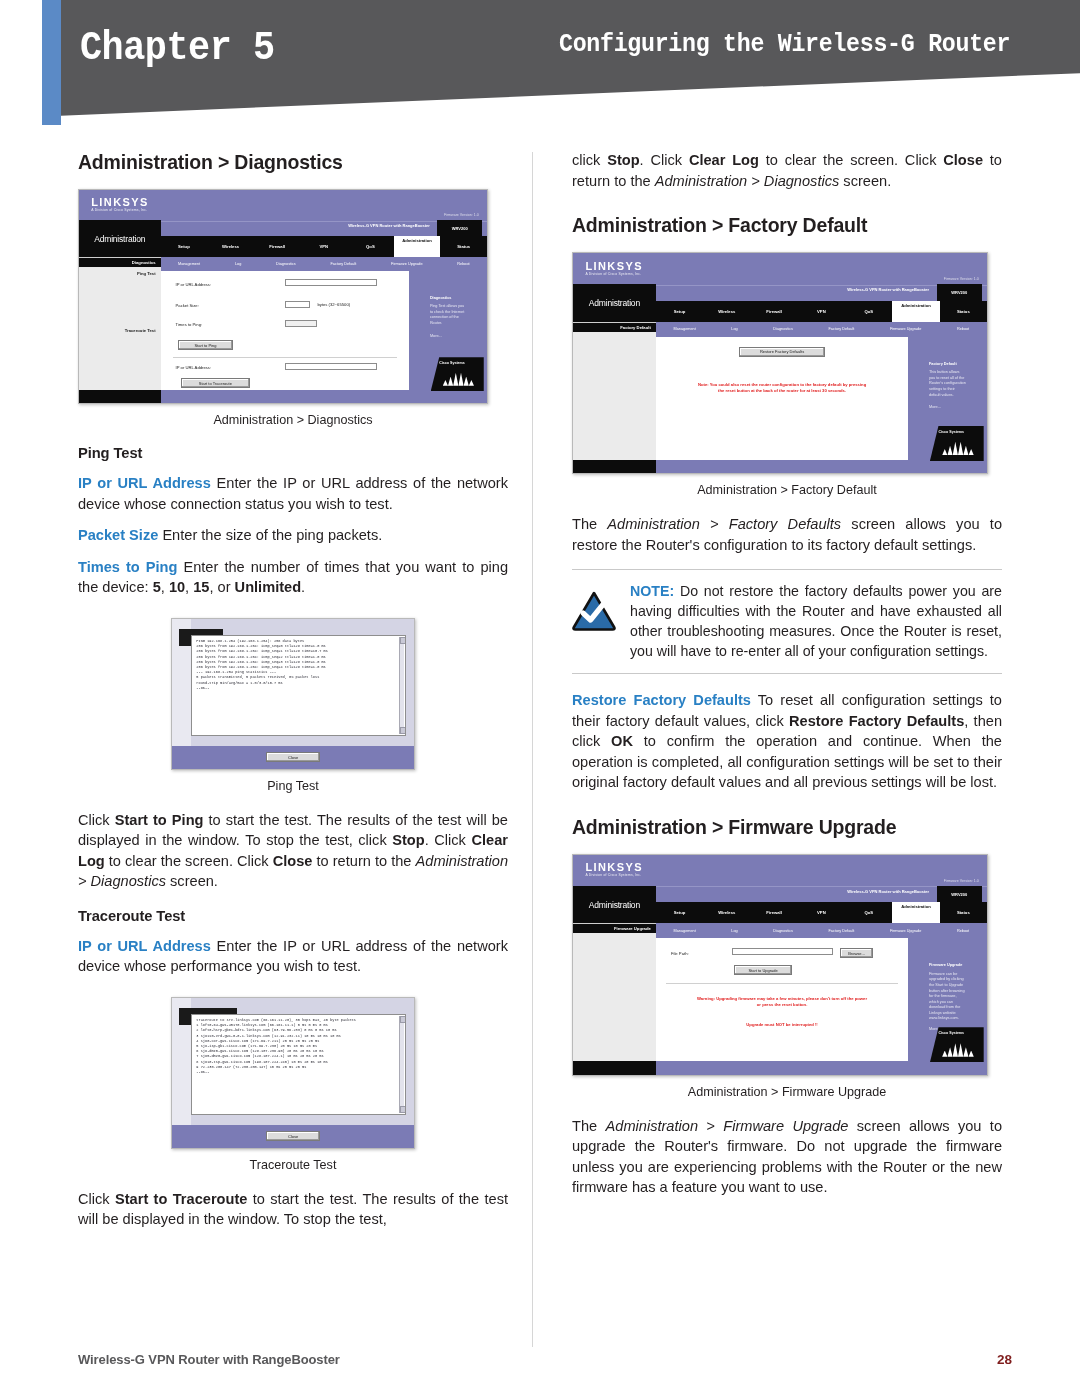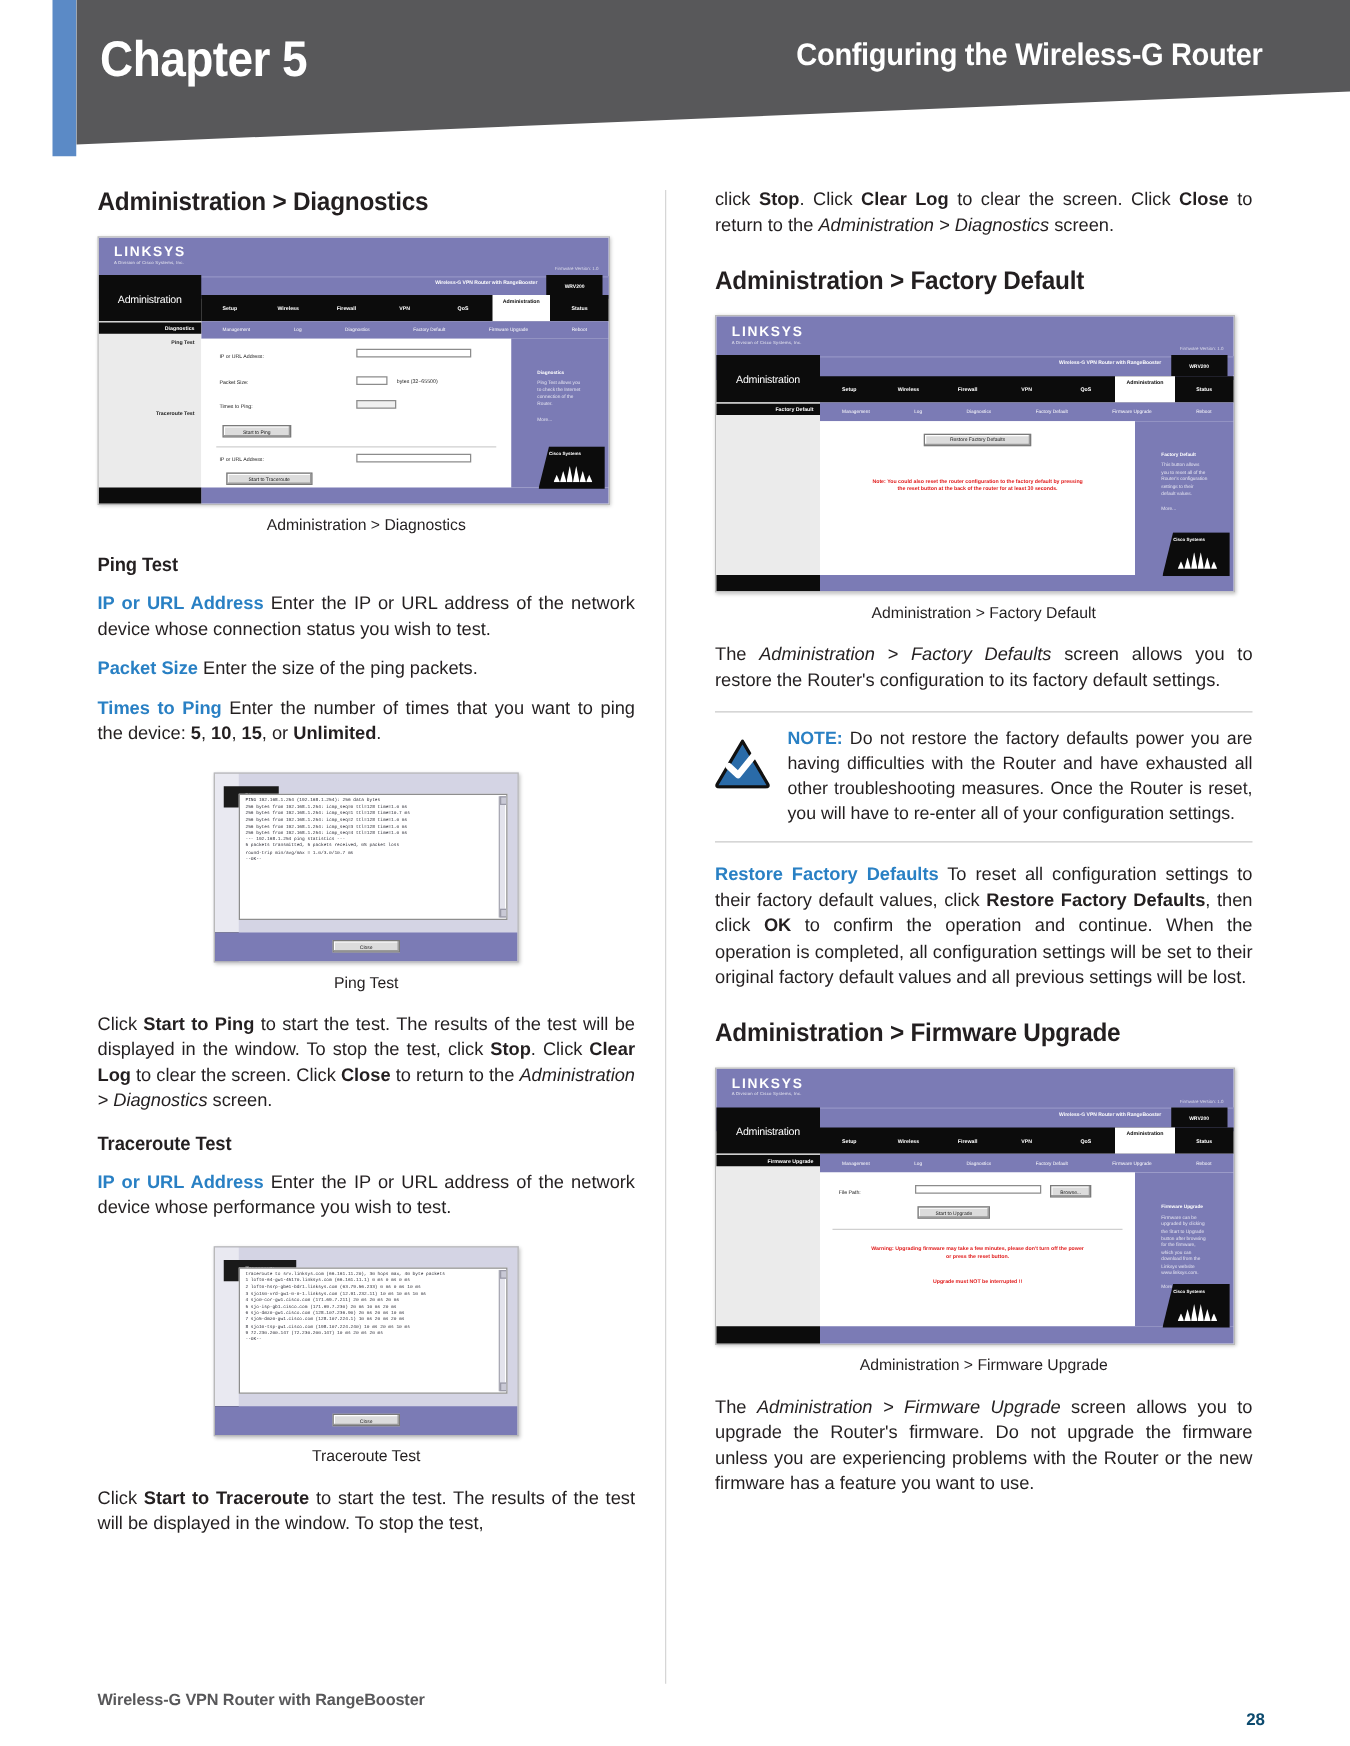--- a/index.html
+++ b/index.html
@@ -7,21 +7,21 @@
   body {
     width:1080px; height:1397px;
     background:#ffffff;
     font-family:"Liberation Sans", sans-serif;
     color:#231f20;
     position:relative;
     overflow:hidden;
   }
 
   
-  .header-wrap { position:absolute; left:0; top:0; width:1080px; height:125px; }
+  .header-wrap { position:absolute; left:0; top:0; width:1080px; height:125px;font-family:Liberation Mono, monospace; }
   .header-blue {
     position:absolute; left:42px; top:0; width:19px; height:125px;
     background:#5b8ac6;
   }
   .header-gray {
     position:absolute; left:61px; top:0; width:1019px; height:118px;
     background:#58585a;
     clip-path: polygon(0 0, 100% 0, 100% 62%, 0 98%);
   }
   .chapter-title {
@@ -252,22 +252,22 @@
     position:absolute; left:0; top:0; width:8%; bottom:15%; background:#e9e9f1;
   }
 
   
   .footer-left {
     position:absolute; left:78px; bottom:30px;
     font-size:13px; font-weight:bold; color:#58585a;
     letter-spacing:-0.1px;
   }
   .footer-right {
-    position:absolute; right:68px; bottom:14px;
-    font-size:13.5px; font-weight:bold; color:#0c4a6e;text-align:right;
+    position:absolute; right:68px; bottom:30px;
+    font-size:13.5px; font-weight:bold; color:#7f1d1d;text-align:right;
   }
 </style>
 </head>
 <body>
 
 <div class="header-wrap">
   <div class="header-blue"></div>
   <div class="header-gray"></div>
   <div class="chapter-title">Chapter 5</div>
   <div class="chapter-right">Configuring the Wireless-G Router</div>

